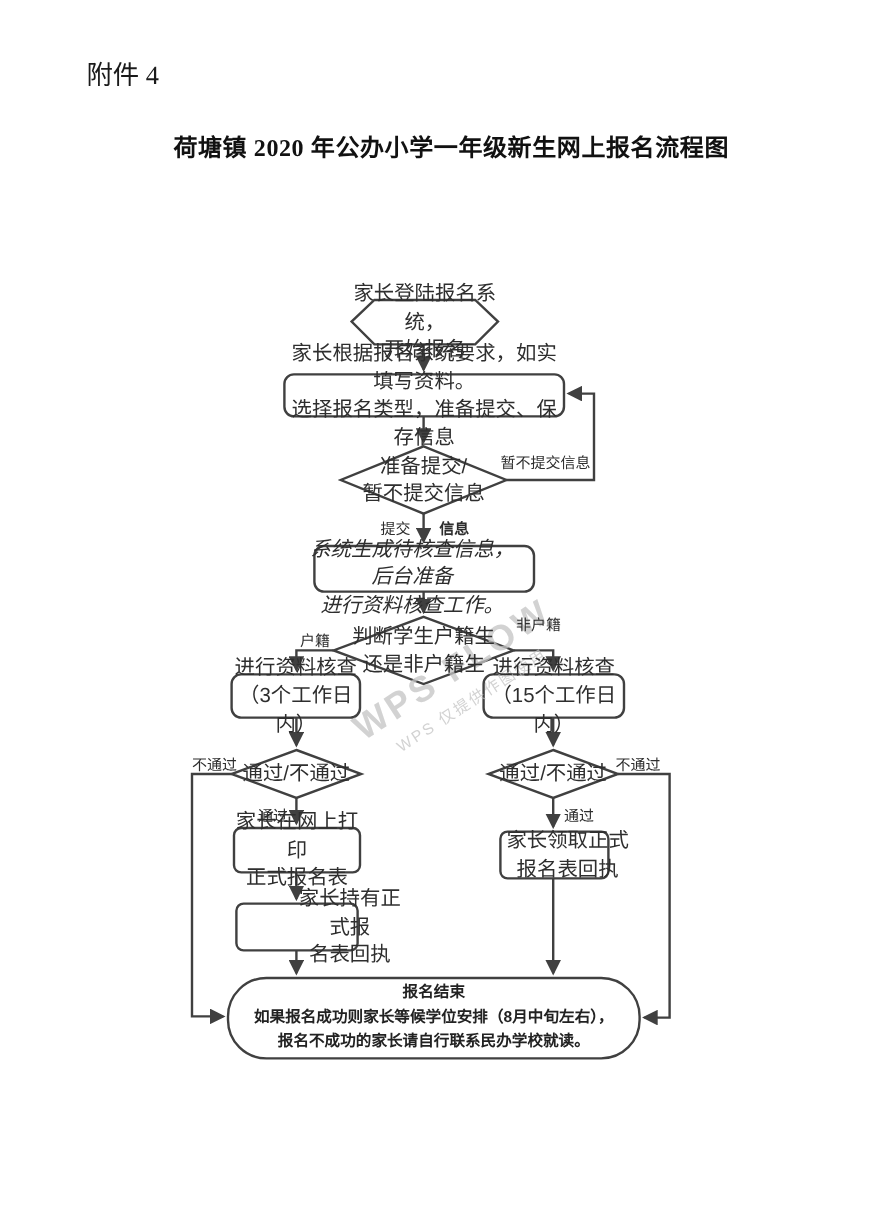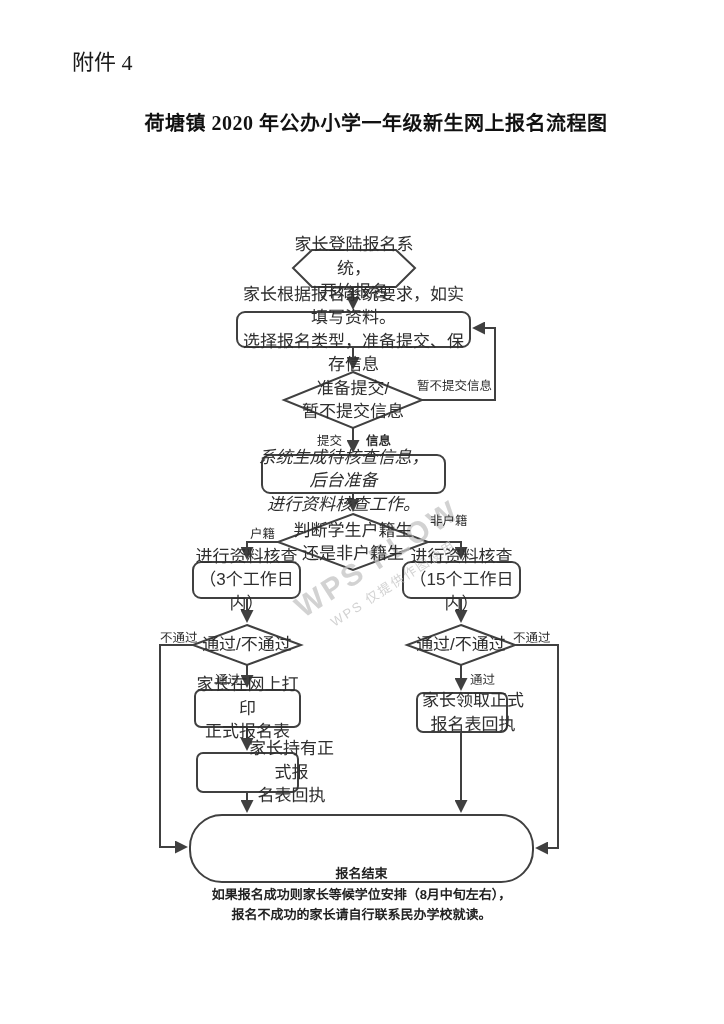--- a/index.html
+++ b/index.html
@@ -25,21 +25,21 @@
     font-size:20px;font-weight:bold;color:#111;letter-spacing:0.5px;padding-left:28px;
   }
   svg.flow{position:absolute;left:0;top:0;width:724px;height:1024px;}
   .shape{fill:#ffffff;stroke:var(--stroke);stroke-width:2;}
   .edge{fill:none;stroke:var(--stroke);stroke-width:2;}
   .node-label{
     position:absolute;display:flex;align-items:center;justify-content:center;
     text-align:center;white-space:pre-line;line-height:1.38;
     font-size:17px;color:var(--text);z-index:4;
   }
-  .node-label.end-label{font-size:13px;font-weight:bold;line-height:1.6;color:#222;margin-top:47px;}
+  .node-label.end-label{font-size:13px;font-weight:bold;line-height:1.6;color:#222;}
   .edge-label{
     position:absolute;font-size:12.5px;color:var(--text);
     white-space:nowrap;z-index:4;
   }
   .watermark{
     position:absolute;left:258px;top:540px;width:250px;
     transform:rotate(-33deg);text-align:center;z-index:3;
     color:var(--watermark);opacity:.75;pointer-events:none;
   }
   .wm-big{font-size:30px;font-weight:bold;letter-spacing:3px;}

